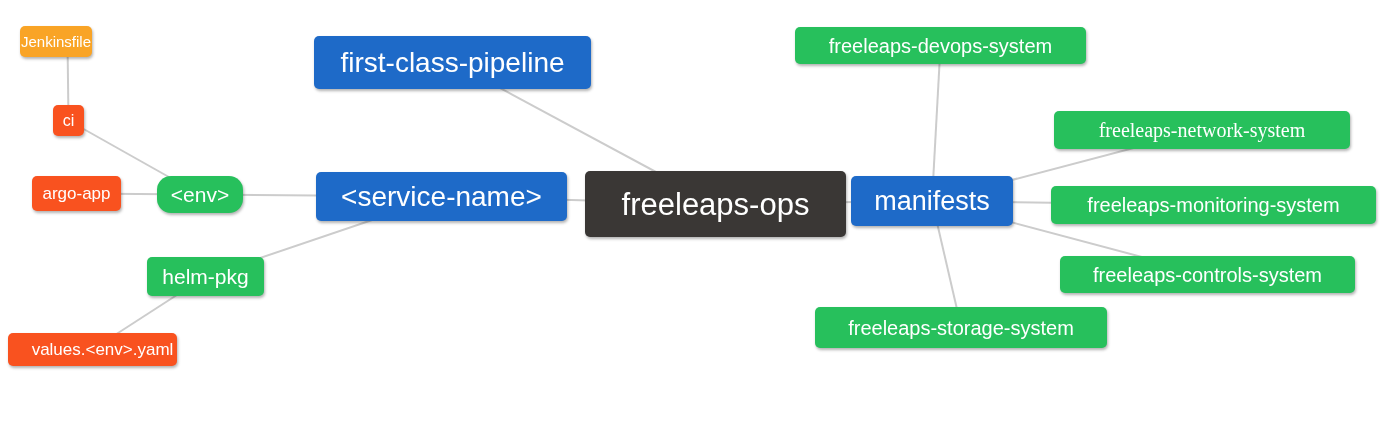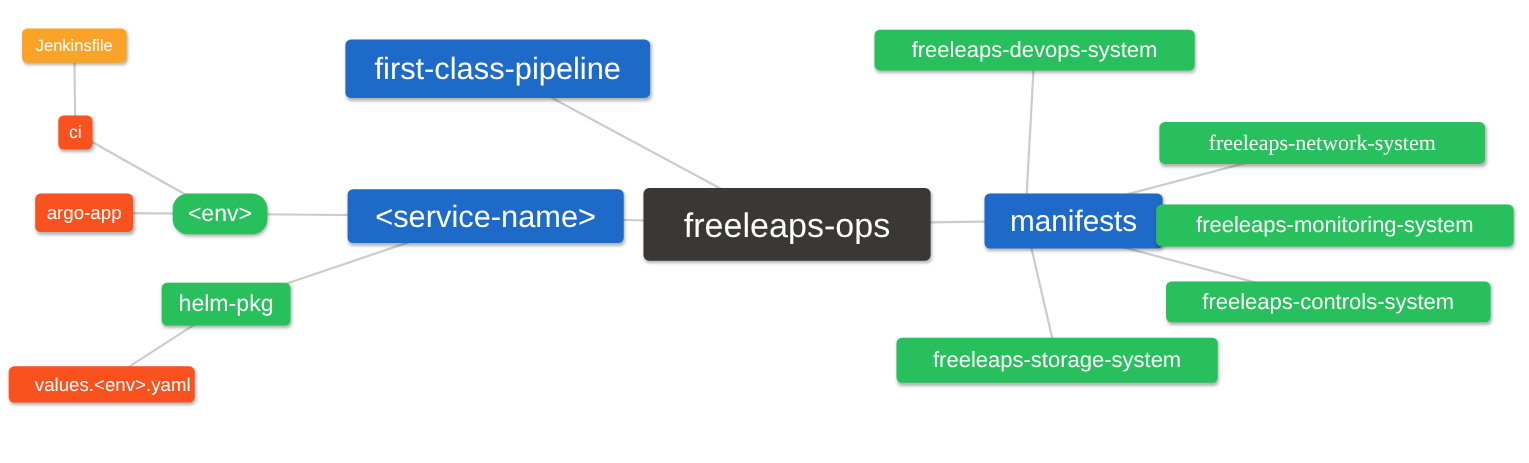--- a/index.html
+++ b/index.html
@@ -51,29 +51,29 @@
       <line x1="452.5" y1="62.5" x2="715.5" y2="204" stroke="#cccccc" stroke-width="2"></line>
       <line x1="441.5" y1="196.5" x2="715.5" y2="204" stroke="#cccccc" stroke-width="2"></line>
       <line x1="715.5" y1="204" x2="932" y2="201" stroke="#cccccc" stroke-width="2"></line>
       <line x1="932" y1="201" x2="940.5" y2="45.5" stroke="#cccccc" stroke-width="2"></line>
       <line x1="932" y1="201" x2="1202" y2="130" stroke="#cccccc" stroke-width="2"></line>
       <line x1="932" y1="201" x2="1213.5" y2="205" stroke="#cccccc" stroke-width="2"></line>
       <line x1="932" y1="201" x2="1207.5" y2="274.5" stroke="#cccccc" stroke-width="2"></line>
       <line x1="932" y1="201" x2="961" y2="326.5" stroke="#cccccc" stroke-width="2"></line>
     </svg>
   <div id="node-layer">
-      <div class="node" style="left: 20px; top: 26px; width: 95px; height: 31px; background: rgb(249, 164, 38); color: rgb(255, 255, 255); font-size: 15px;">Jenkinsfile</div>
+      <div class="node" style="left: 20px; top: 26px; width: 72px; height: 31px; background: rgb(249, 164, 38); color: rgb(255, 255, 255); font-size: 15px;">Jenkinsfile</div>
       <div class="node" style="left: 53px; top: 105px; width: 31px; height: 31px; background: rgb(249, 82, 31); color: rgb(255, 255, 255); font-size: 16px;">ci</div>
       <div class="node" style="left: 32px; top: 176px; width: 89px; height: 35px; background: rgb(249, 82, 31); color: rgb(255, 255, 255); font-size: 17px;">argo-app</div>
       <div class="node" style="left: 157px; top: 176px; width: 86px; height: 37px; background: rgb(39, 192, 92); color: rgb(255, 255, 255); font-size: 21px; border-radius: 14px;">&lt;env&gt;</div>
       <div class="node" style="left: 147px; top: 257px; width: 117px; height: 39px; background: rgb(39, 192, 92); color: rgb(255, 255, 255); font-size: 21px;">helm-pkg</div>
       <div class="node" style="left: 8px; top: 333px; width: 169px; height: 33px; background: rgb(249, 82, 31); color: rgb(255, 255, 255); font-size: 17px; padding-left: 20px;">values.&lt;env&gt;.yaml</div>
       <div class="node" style="left: 314px; top: 36px; width: 277px; height: 53px; background: rgb(30, 106, 200); color: rgb(255, 255, 255); font-size: 28px;">first-class-pipeline</div>
       <div class="node" style="left: 316px; top: 172px; width: 251px; height: 49px; background: rgb(30, 106, 200); color: rgb(255, 255, 255); font-size: 28px;">&lt;service-name&gt;</div>
       <div class="node" style="left: 585px; top: 171px; width: 261px; height: 66px; background: rgb(58, 55, 53); color: rgb(255, 255, 255); font-size: 31px;">freeleaps-ops</div>
-      <div class="node" style="left: 851px; top: 176px; width: 162px; height: 50px; background: rgb(30, 106, 200); color: rgb(255, 255, 255); font-size: 27px; margin-left: 44px;">manifests</div>
+      <div class="node" style="left: 851px; top: 176px; width: 162px; height: 50px; background: rgb(30, 106, 200); color: rgb(255, 255, 255); font-size: 27px;">manifests</div>
       <div class="node" style="left: 795px; top: 27px; width: 291px; height: 37px; background: rgb(39, 192, 92); color: rgb(255, 255, 255); font-size: 20px;">freeleaps-devops-system</div>
       <div class="node" style="left: 1054px; top: 111px; width: 296px; height: 38px; background: rgb(39, 192, 92); color: rgb(255, 255, 255); font-size: 20px; font-family: Liberation Serif, serif;">freeleaps-network-system</div>
       <div class="node" style="left: 1051px; top: 186px; width: 325px; height: 38px; background: rgb(39, 192, 92); color: rgb(255, 255, 255); font-size: 20px;">freeleaps-monitoring-system</div>
       <div class="node" style="left: 1060px; top: 256px; width: 295px; height: 37px; background: rgb(39, 192, 92); color: rgb(255, 255, 255); font-size: 20px;">freeleaps-controls-system</div>
       <div class="node" style="left: 815px; top: 307px; width: 292px; height: 41px; background: rgb(39, 192, 92); color: rgb(255, 255, 255); font-size: 20px;">freeleaps-storage-system</div>
     </div>
 </div>
 
 </body></html>

